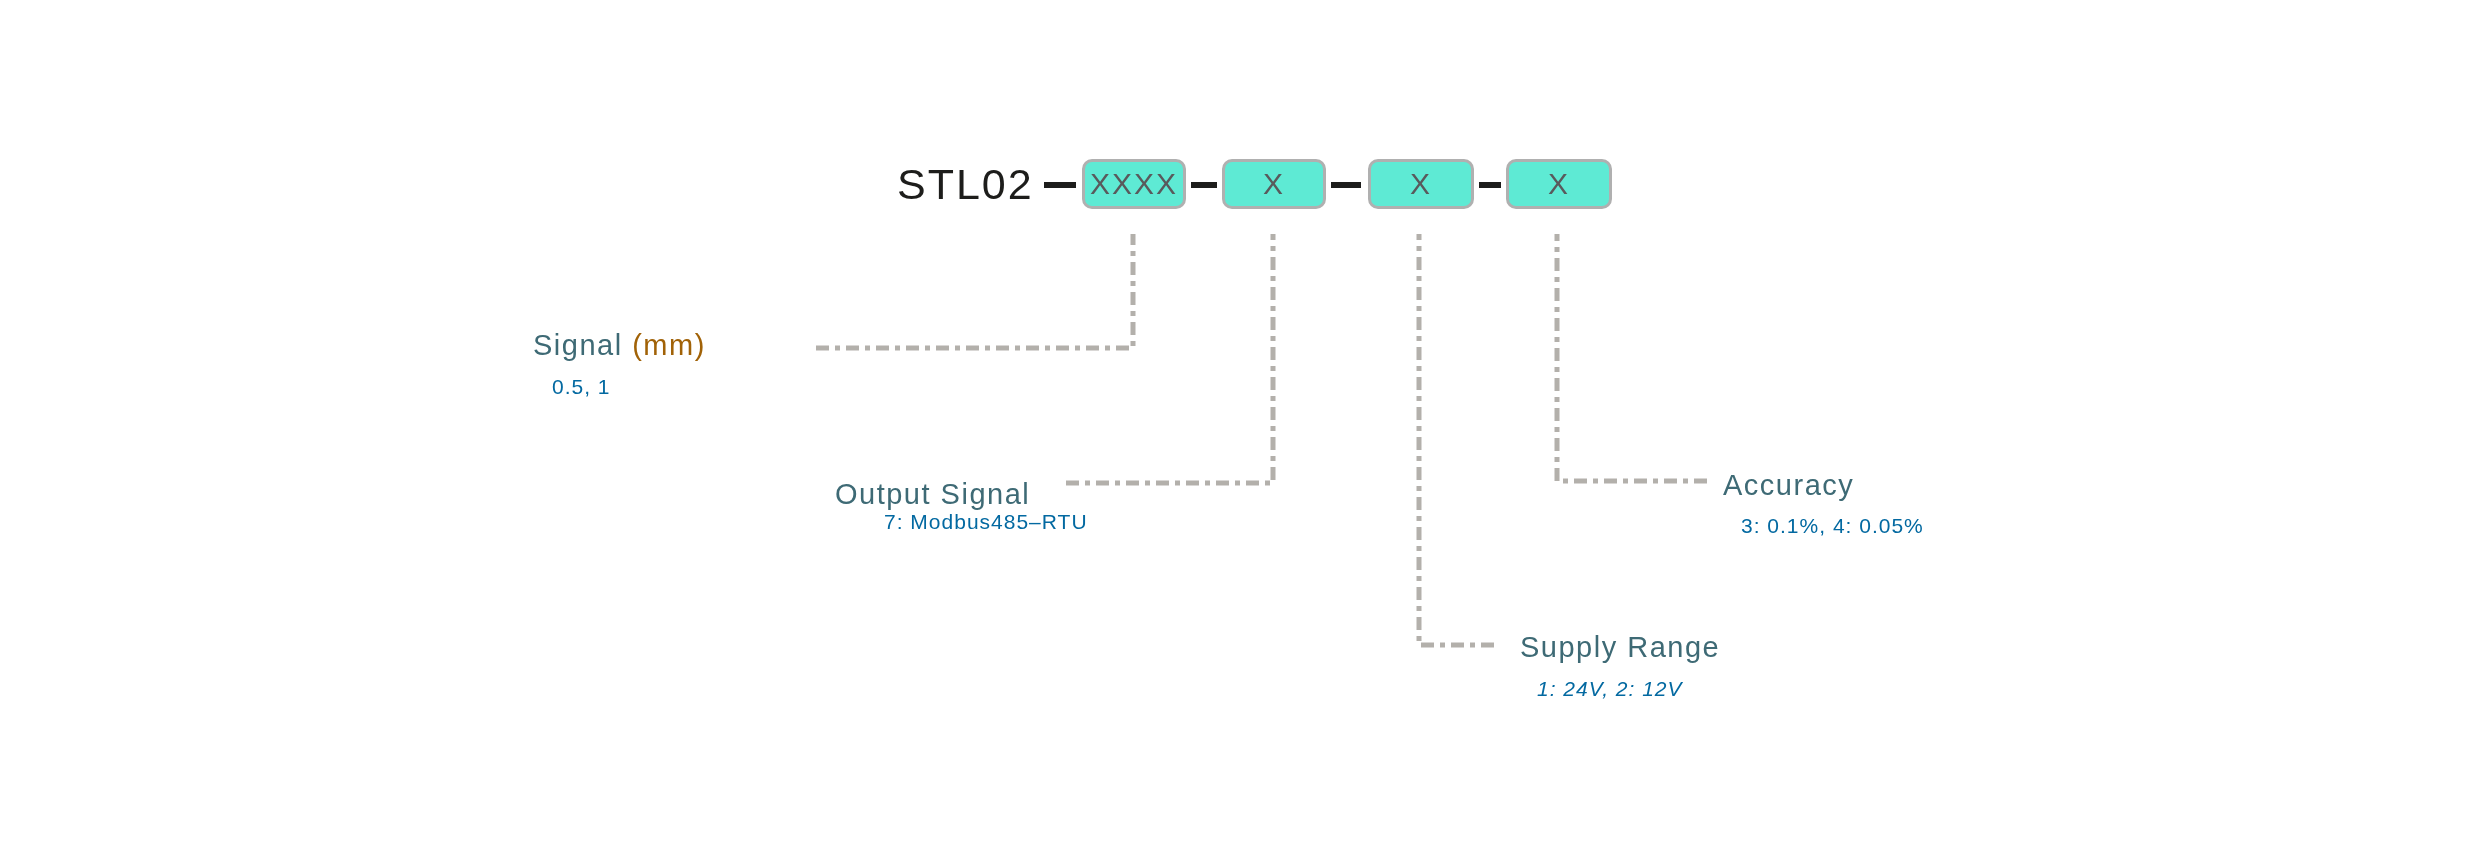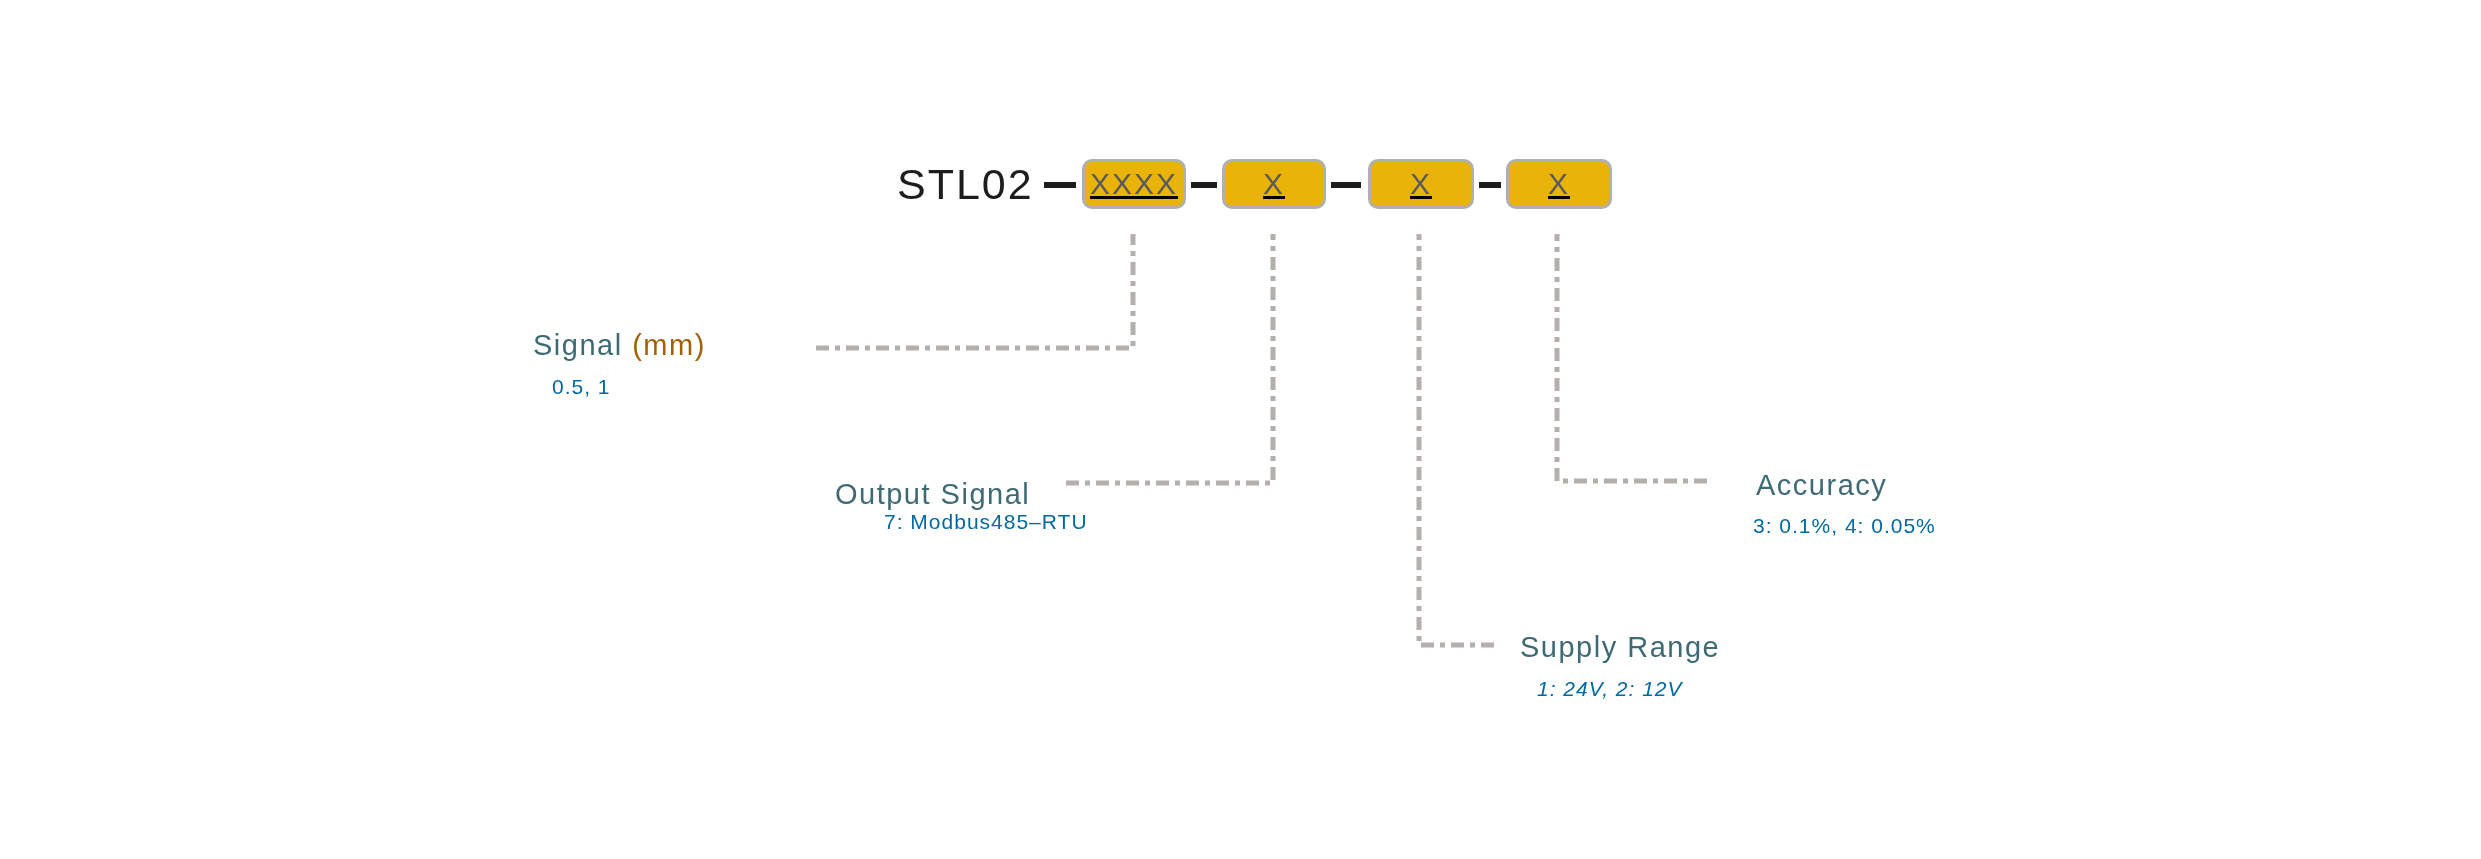--- a/index.html
+++ b/index.html
@@ -29,22 +29,21 @@
   .code-box{
     position:absolute;
     top:159px;
     height:50px;
     box-sizing:border-box;
     border:3px solid #b0b0b0;
     border-radius:10px;
     display:flex;
     align-items:center;
     justify-content:center;
-    background:#eab308;
-    text-decoration:underline;
+    background:#5eead4;
   }
   .code-box span{
     font-size:30px;
     color:#595a5c;
     letter-spacing:2px;
     line-height:1;
   }
   .connector-svg{
     position:absolute;
     left:0; top:0;
@@ -111,16 +110,16 @@
     <span>Signal</span><span class="field-unit"> (mm)</span>
   </div>
   <div class="field-options" style="left:552px;top:374px;">0.5, 1</div>
 
   <div class="field-label" style="left:835px;top:476px;">Output Signal</div>
   <div class="field-options" style="left:856px;top:509px;margin-left:28px;">7: Modbus485–RTU</div>
 
   <div class="field-label" style="left:1520px;top:629px;">Supply Range</div>
   <div class="field-options" style="left:1537px;top:676px;font-style:italic;">1: 24V, 2: 12V</div>
 
-  <div class="field-label" style="left:1723px;top:467px;margin-left:33px;">Accuracy</div>
-  <div class="field-options" style="left:1741px;top:513px;margin-left:12px;">3: 0.1%, 4: 0.05%</div>
+  <div class="field-label" style="left:1723px;top:467px;">Accuracy</div>
+  <div class="field-options" style="left:1741px;top:513px;">3: 0.1%, 4: 0.05%</div>
 
 </div>
 
 </body></html>

